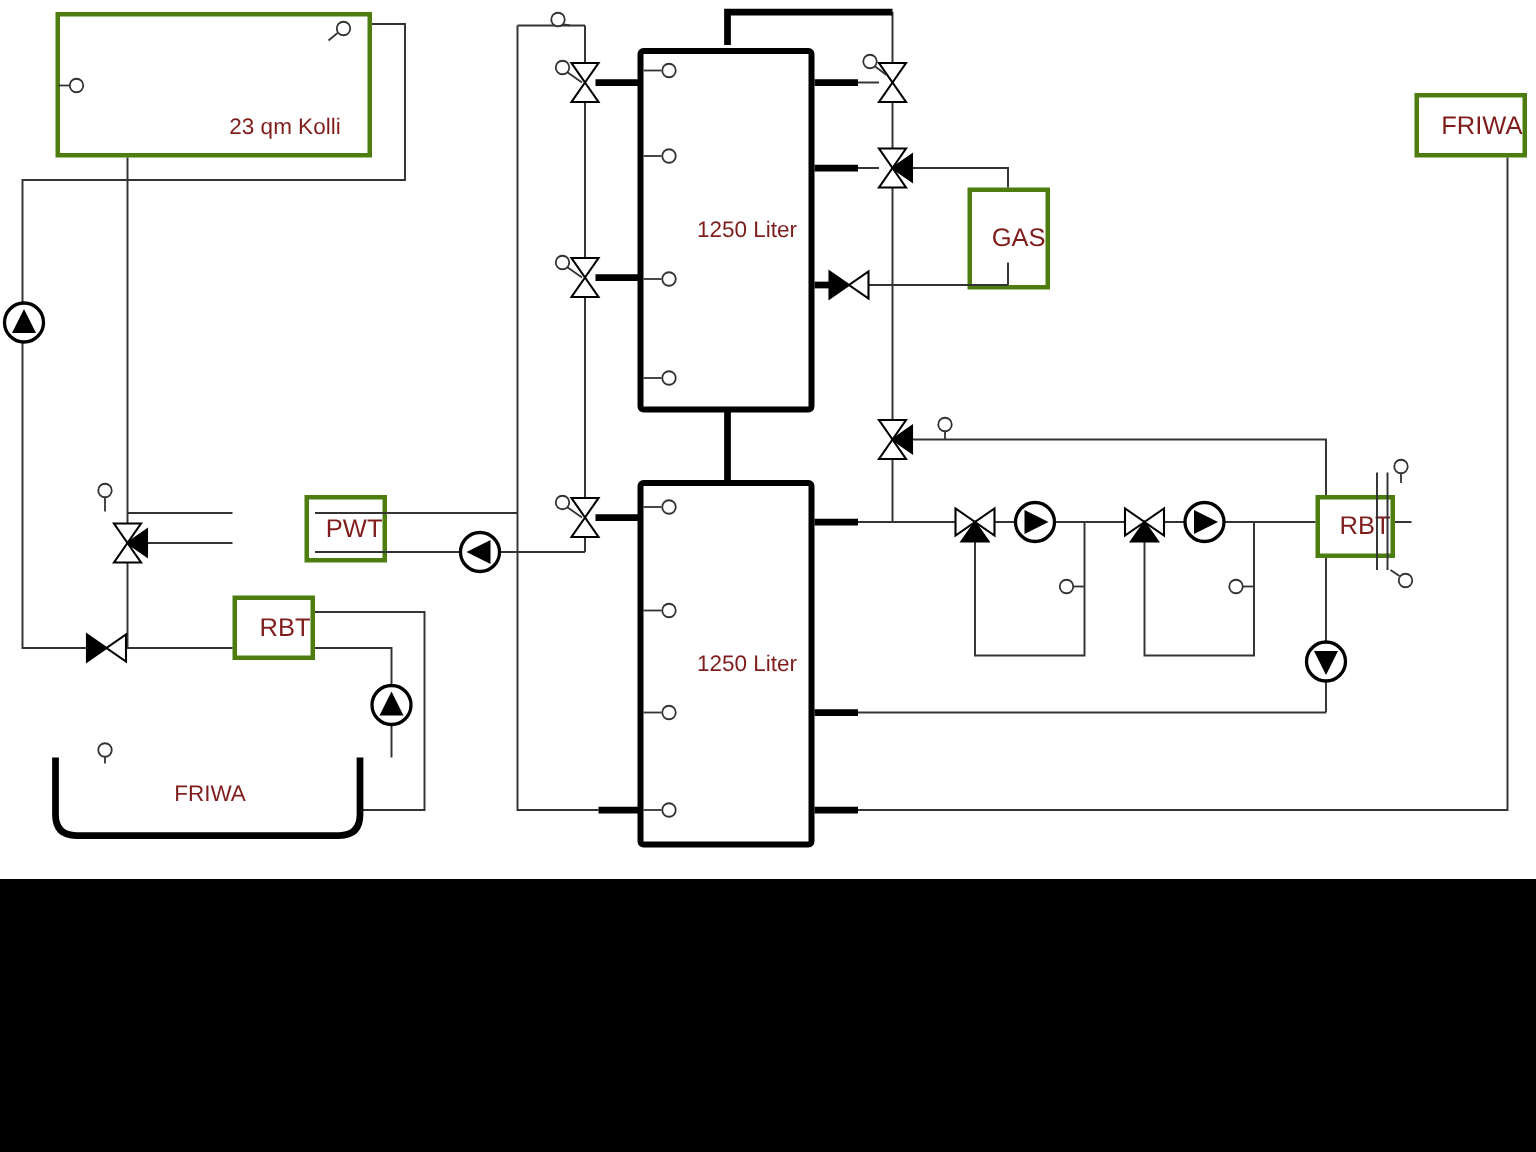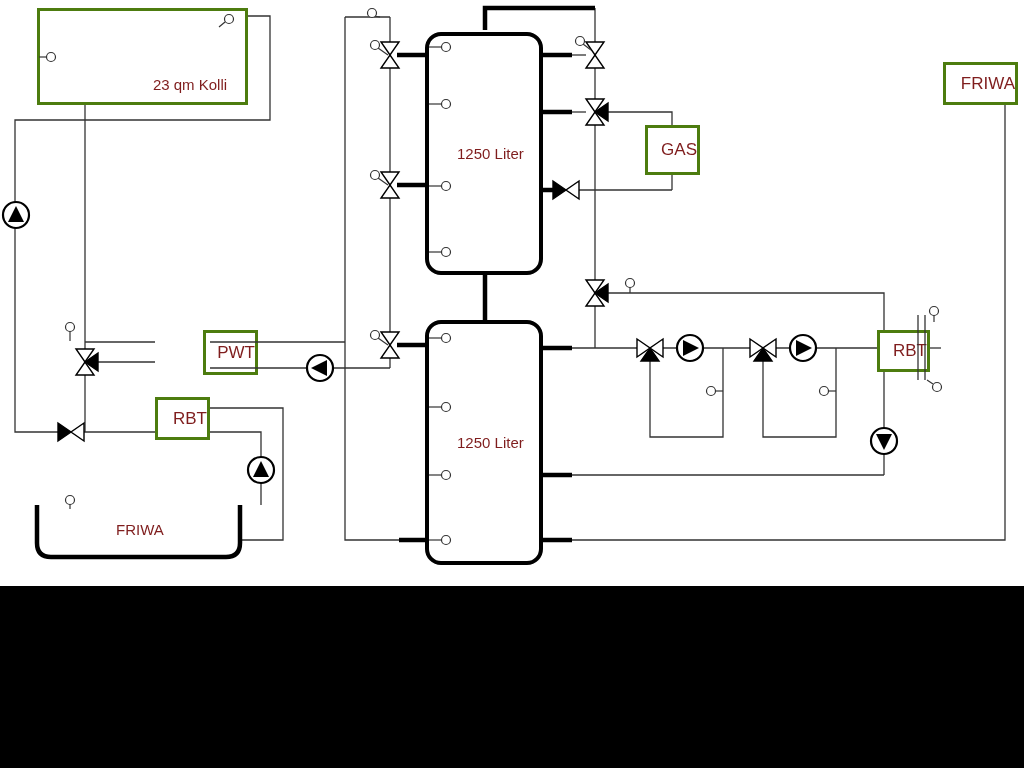--- a/index.html
+++ b/index.html
@@ -1,42 +1,42 @@
 <!DOCTYPE html>
 <html><head>
 <meta charset="utf-8">
 <style>
   html,body{margin:0;padding:0;background:#fff;}
   .stage{position:relative;width:1024px;height:768px;background:#fff;overflow:hidden;
          font-family:"Liberation Sans",sans-serif;color:#7f1d1d;}
   .box{position:absolute;border:3px solid #4d7c0f;background:#fff;box-sizing:border-box;
        display:flex;align-items:center;justify-content:flex-end;font-size:17px;z-index:1;}
-  .tank{position:absolute;border:4px solid #000;border-radius:16px;background:#fff;box-sizing:border-box;
-        display:flex;align-items:center;justify-content:flex-start;font-size:15px;z-index:1;padding-left:28px;}
+  .tank{position:absolute;border:4px solid #000;border-radius:4px;background:#fff;box-sizing:border-box;
+        display:flex;align-items:center;justify-content:center;font-size:15px;z-index:1;padding-left:28px;}
   .collector{align-items:flex-end;}
   .label{position:absolute;font-size:15px;text-align:center;z-index:3;}
   svg.overlay{position:absolute;left:0;top:0;z-index:2;pointer-events:none;}
   .footer{position:absolute;left:0;top:586px;width:1024px;height:182px;background:#000;z-index:4;}
 </style>
 </head>
 <body>
 
 <div class="stage">
 
   <div class="box collector" style="left:37px;top:8px;width:211px;height:97px;"></div>
   <div class="label" style="left:130px;top:76px;width:120px;">23 qm Kolli</div>
 
   <div class="tank" style="left:425px;top:32px;width:118px;height:243px;">
     <span>1250 Liter</span>
   </div>
   <div class="tank" style="left:425px;top:320px;width:118px;height:245px;">
     <span>1250 Liter</span>
   </div>
 
-  <div class="box" style="left:645px;top:125px;width:55px;height:50px;">
+  <div class="box" style="left:645px;top:125px;width:55px;height:68px;">
     <span>GAS</span>
   </div>
   <div class="box" style="left:943px;top:62px;width:75px;height:43px;">
     <span>FRIWA</span>
   </div>
   <div class="box" style="left:155px;top:330px;width:55px;height:45px;margin-left:48px;">
     <span>PWT</span>
   </div>
   <div class="box" style="left:155px;top:397px;width:55px;height:43px;">
     <span>RBT</span>

